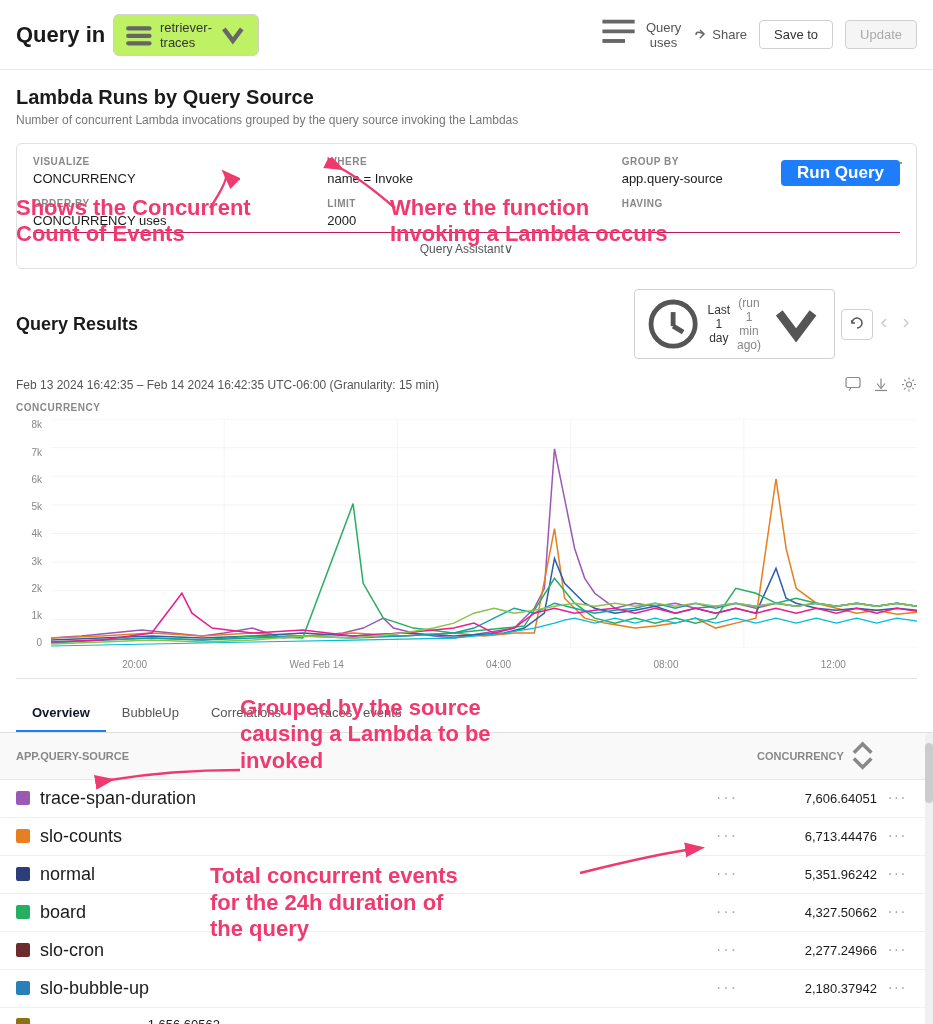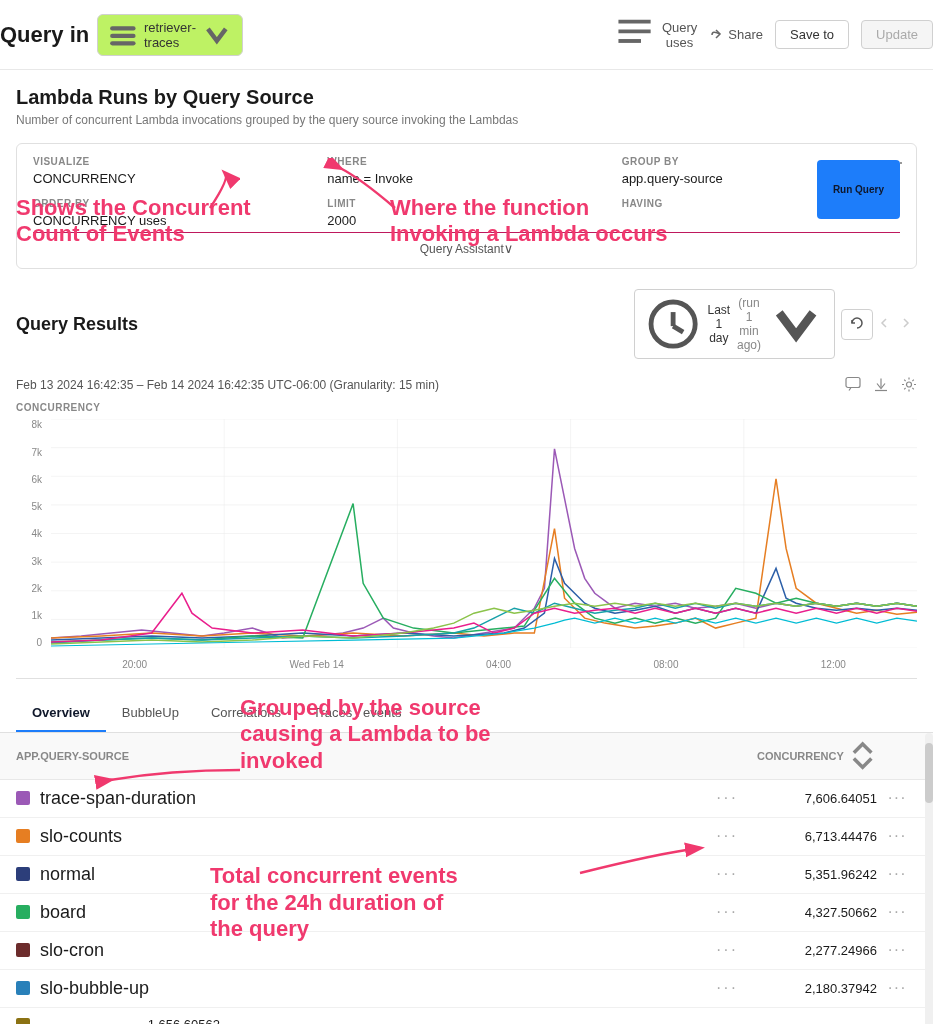--- a/index.html
+++ b/index.html
@@ -1,38 +1,38 @@
 <!DOCTYPE html>
 <html><head>
   <meta charset="utf-8">
   <style>
     * { box-sizing: border-box; margin: 0; padding: 0; }
     body { font-family: -apple-system, BlinkMacSystemFont, 'Segoe UI', sans-serif; font-size: 13px; background: #fff; color: #1a1a1a; width: 933px; }
 
     
-    .header { display: flex; align-items: center; padding: 12px 0; border-bottom: 1px solid #e8e8e8; }
+    .header { display: flex; align-items: center; padding: 12px 16px; border-bottom: 1px solid #e8e8e8; }
     .header-left { display: flex; align-items: center; gap: 8px; flex: 1; }
     .query-in-label { font-size: 22px; font-weight: 700; color: #1a1a1a; }
     .dataset-badge { display: flex; align-items: center; gap: 6px; border: 1px solid #d0d0d0; border-radius: 6px; padding: 5px 10px; font-size: 13px; color: #333; background: #bef264; cursor: pointer; }
     .header-right { display: flex; align-items: center; gap: 12px; }
     .query-uses-btn { display: flex; align-items: center; gap: 5px; color: #555; font-size: 13px; cursor: pointer; background: none; border: none; }
     .share-btn { display: flex; align-items: center; gap: 5px; color: #555; font-size: 13px; cursor: pointer; background: none; border: none; }
     .save-to-btn { border: 1px solid #d0d0d0; border-radius: 4px; padding: 6px 14px; font-size: 13px; cursor: pointer; background: #fff; color: #333; }
     .update-btn { border: 1px solid #d0d0d0; border-radius: 4px; padding: 6px 14px; font-size: 13px; cursor: pointer; background: #f5f5f5; color: #aaa; }
 
     
     .title-area { padding: 16px 16px 8px; }
     .page-title { font-size: 20px; font-weight: 600; color: #1a1a1a; }
     .page-subtitle { font-size: 12px; color: #777; margin-top: 4px; }
 
     
     .query-builder { margin: 8px 16px; border: 1px solid #e0e0e0; border-radius: 6px; padding: 12px 16px; position: relative; background: #fff; }
     .qb-row { display: grid; grid-template-columns: 1fr 1fr 1fr; gap: 16px; margin-bottom: 12px; }
     .qb-field label { font-size: 10px; font-weight: 600; color: #888; text-transform: uppercase; letter-spacing: 0.5px; display: block; margin-bottom: 4px; }
-    .run-query-btn { position: absolute; right: 16px; top: 16px; background: #1D7DFA; color: #0f172a; border: none; border-radius: 4px; padding: 24px 16px; font-size: 10px; font-weight: 600; cursor: pointer; }
+    .run-query-btn { position: absolute; right: 16px; top: 16px; background: #1D7DFA; color: #ffffff; border: none; border-radius: 4px; padding: 3px 16px; font-size: 17px; font-weight: 600; cursor: pointer; }
     .qb-more { position: absolute; right: 12px; top: 8px; color: #888; cursor: pointer; font-size: 18px; }
     .query-assistant-bar { border-top: 1px solid #be185d; margin-top: 4px; padding-top: 8px; display: flex; align-items: center; justify-content: center; }
     .qa-label { font-size: 12px; color: #555; }
     .qa-chevron { color: #555; cursor: pointer; }
 
     
     .results-header { display: flex; align-items: center; padding: 12px 16px; }
     .results-title { font-size: 18px; font-weight: 600; flex: 1; }
     .time-range-btn { display: flex; align-items: center; gap: 6px; border: 1px solid #d0d0d0; border-radius: 4px; padding: 6px 10px; font-size: 12px; color: #333; cursor: pointer; background: #fff; }
     .refresh-btn { border: 1px solid #d0d0d0; border-radius: 4px; padding: 6px 8px; cursor: pointer; background: #fff; margin-left: 6px; }

